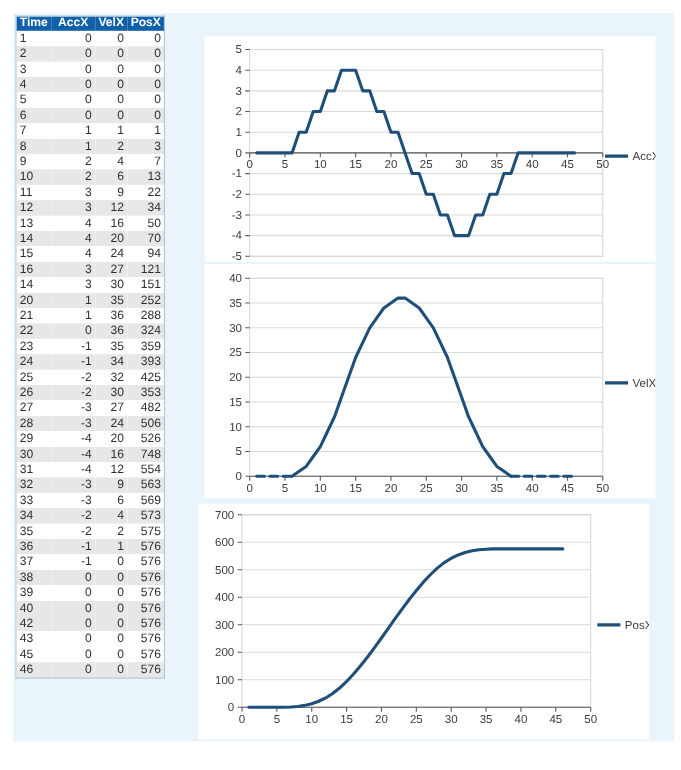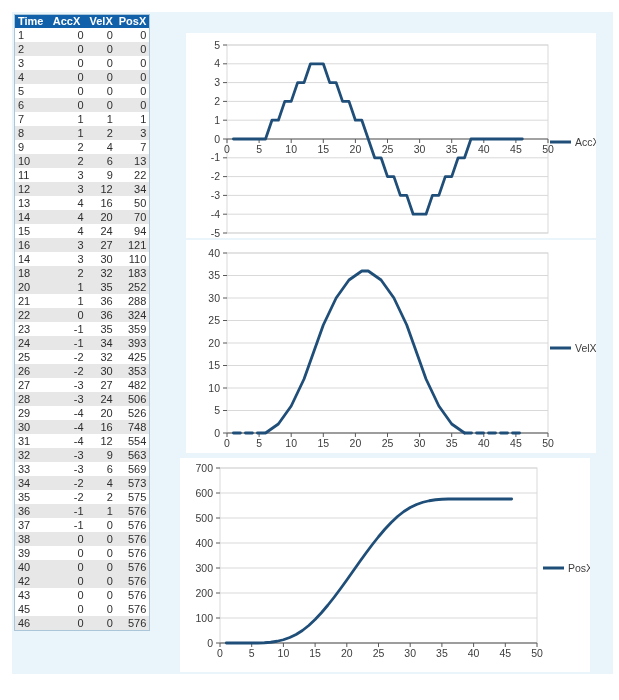--- a/index.html
+++ b/index.html
@@ -155,27 +155,21 @@
             <tr class="alt">
               <td class="first">16</td>
               <td>3</td>
               <td>27</td>
               <td>121</td>
             </tr>
             <tr>
               <td class="first">14</td>
               <td>3</td>
               <td>30</td>
-              <td>110</td>
-            </tr>
-            <tr class="alt">
-              <td class="first">18</td>
-              <td>2</td>
-              <td>32</td>
-              <td>183</td>
+              <td>151</td>
             </tr>
             <tr class="alt">
               <td class="first">20</td>
               <td>1</td>
               <td>35</td>
               <td>252</td>
             </tr>
             <tr>
               <td class="first">21</td>
               <td>1</td>

